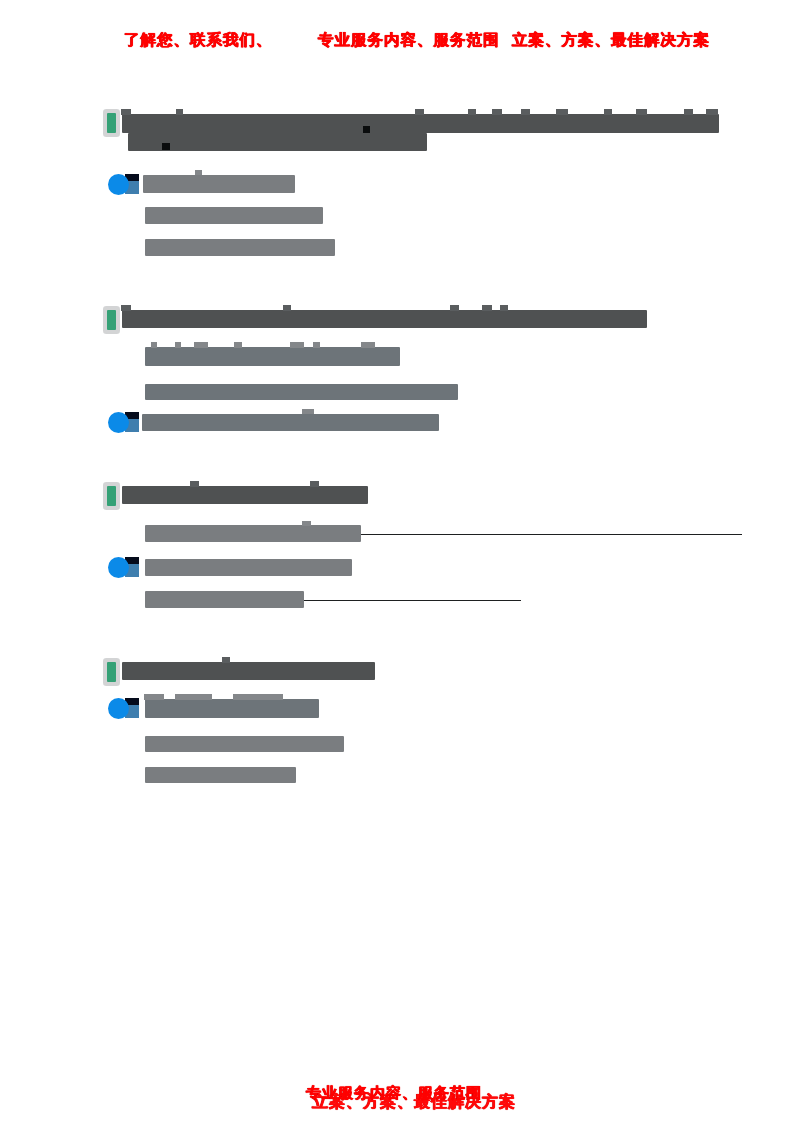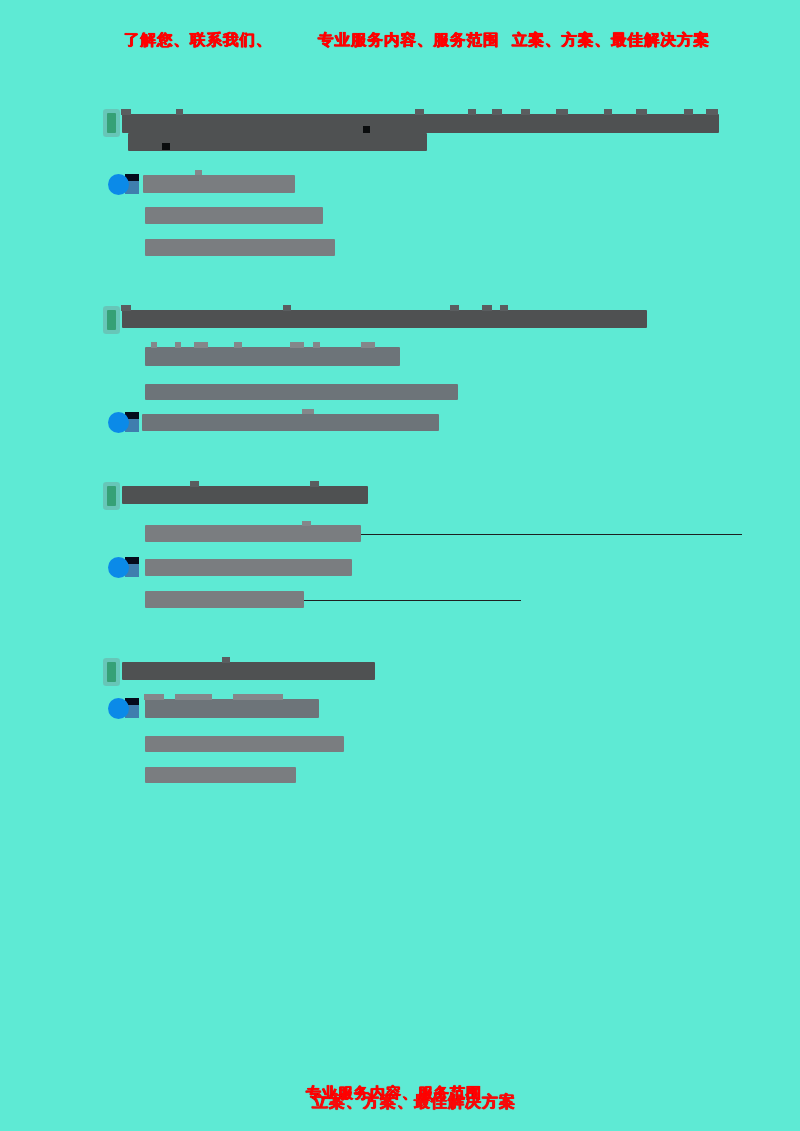--- a/index.html
+++ b/index.html
@@ -8,21 +8,21 @@
     padding: 0;
     background: #000000;
   }
   body {
     font-family: "Liberation Sans", sans-serif;
   }
   #page {
     position: relative;
     width: 800px;
     height: 1131px;
-    background: #5eead4;
+    background: #ffffff;
     overflow: hidden;
   }
 
   
   .banner {
     position: absolute;
     white-space: nowrap;
     color: #e8140a;
     font-weight: bold;
     letter-spacing: 1px;

